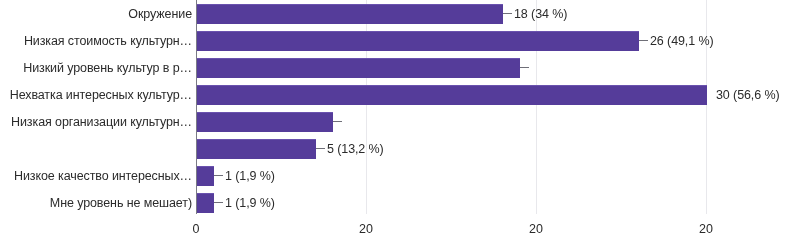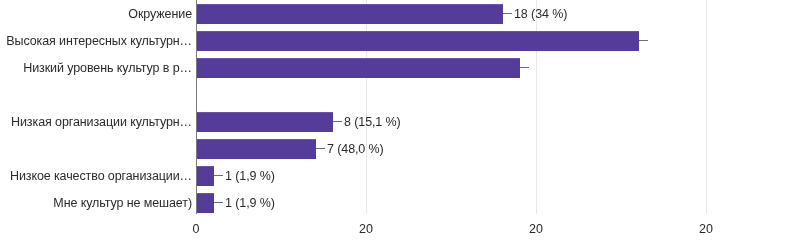--- a/index.html
+++ b/index.html
@@ -107,54 +107,59 @@
     <div class="axis-line"></div>
 
     <div class="row" style="top:2px">
       <div class="cat-label">Окружение</div>
       <div class="bar" style="width:306px"></div>
       <div class="leader" style="left:503px"></div>
       <div class="value-label" style="left:514px">18 (34 %)</div>
     </div>
 
     <div class="row" style="top:29px">
-      <div class="cat-label">Высокая интересных культурн…</div>
+      <div class="cat-label">Низкая стоимость культурн…</div>
       <div class="bar" style="width:442px"></div>
       <div class="leader" style="left:639px"></div>
+      <div class="value-label" style="left:650px">26 (49,1 %)</div>
     </div>
 
     <div class="row" style="top:56px">
       <div class="cat-label">Низкий уровень культур в р…</div>
       <div class="bar" style="width:323px"></div>
       <div class="leader" style="left:520px"></div>
     </div>
 
+    <div class="row" style="top:83px">
+      <div class="cat-label">Нехватка интересных культур…</div>
+      <div class="bar" style="width:510px"></div>
+      <div class="value-label" style="left:716px">30 (56,6 %)</div>
+    </div>
 
     <div class="row" style="top:110px">
       <div class="cat-label">Низкая организации культурн…</div>
       <div class="bar" style="width:136px"></div>
       <div class="leader" style="left:333px"></div>
-      <div class="value-label" style="left:344px">8 (15,1 %)</div>
     </div>
 
     <div class="row" style="top:137px">
       <div class="bar" style="width:119px"></div>
       <div class="leader" style="left:316px"></div>
-      <div class="value-label" style="left:327px">7 (48,0 %)</div>
+      <div class="value-label" style="left:327px">5 (13,2 %)</div>
     </div>
 
     <div class="row" style="top:164px">
-      <div class="cat-label">Низкое качество организации…</div>
+      <div class="cat-label">Низкое качество интересных…</div>
       <div class="bar" style="width:17px"></div>
       <div class="leader" style="left:214px"></div>
       <div class="value-label" style="left:225px">1 (1,9 %)</div>
     </div>
 
     <div class="row" style="top:191px">
-      <div class="cat-label">Мне культур не мешает)</div>
+      <div class="cat-label">Мне уровень не мешает)</div>
       <div class="bar" style="width:17px"></div>
       <div class="leader" style="left:214px"></div>
       <div class="value-label" style="left:225px">1 (1,9 %)</div>
     </div>
 
     <div class="tick-label" style="left:196px">0</div>
     <div class="tick-label" style="left:366px">20</div>
     <div class="tick-label" style="left:536px">20</div>
     <div class="tick-label" style="left:706px">20</div>
 

